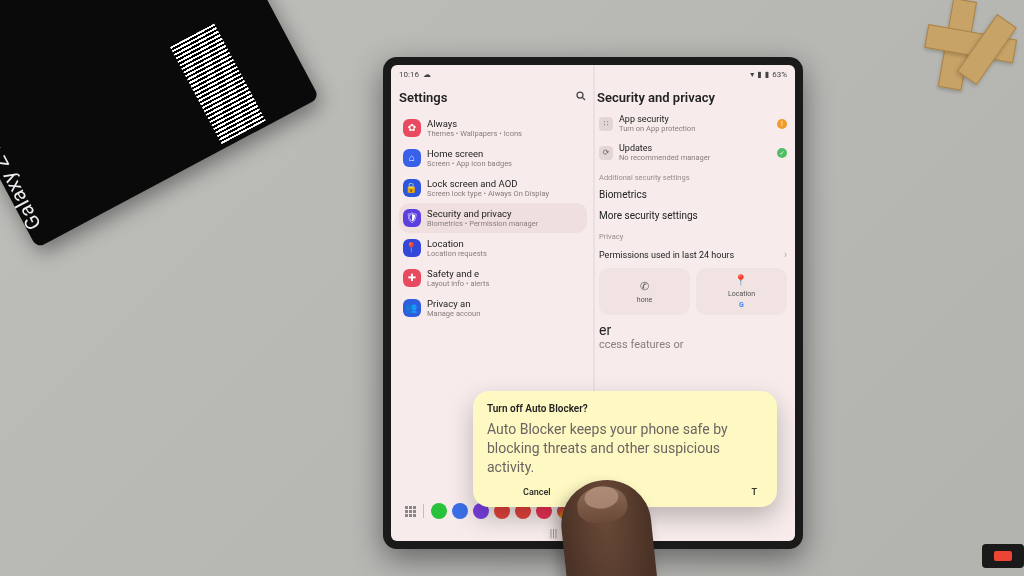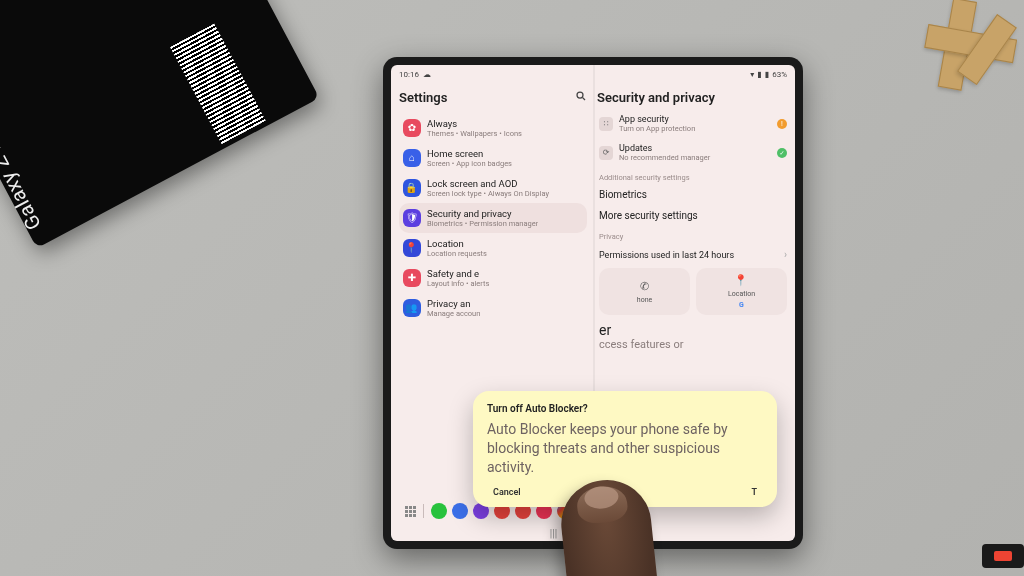--- a/index.html
+++ b/index.html
@@ -176,21 +176,21 @@
     position: absolute; left: 82px; right: 18px;
     bottom: 34px;
     background: #fef9c3;
     border-radius: 16px;
     box-shadow: 0 10px 24px rgba(0,0,0,0.25);
     padding: 12px 14px 8px;
     z-index: 5;
   }
   .dialog h3 { font-size: 10px; font-weight: 600; color:#222; margin-bottom: 6px; }
   .dialog p { font-size: 14px; color:#6e6362; line-height: 1.35; margin-bottom: 10px; }
-  .dialog .actions { display:flex; justify-content: space-between; padding: 0 6px 2px; }
+  .dialog .actions { display:flex; justify-content: space-between; padding: 0 6px 2px; margin-left: 30px; }
   .dialog .actions span { font-size: 9px; font-weight: 600; color:#333; }
 
   
   .dock {
     position: absolute; left: 8px; right: 8px; bottom: 18px;
     height: 24px; display:flex; align-items:center; gap:5px;
     padding: 0 6px;
   }
   .dock .app { width: 16px; height: 16px; border-radius: 50%; }
   .dock .grid { display:grid; grid-template-columns:repeat(3,3px); grid-template-rows:repeat(3,3px); gap:1px; }

